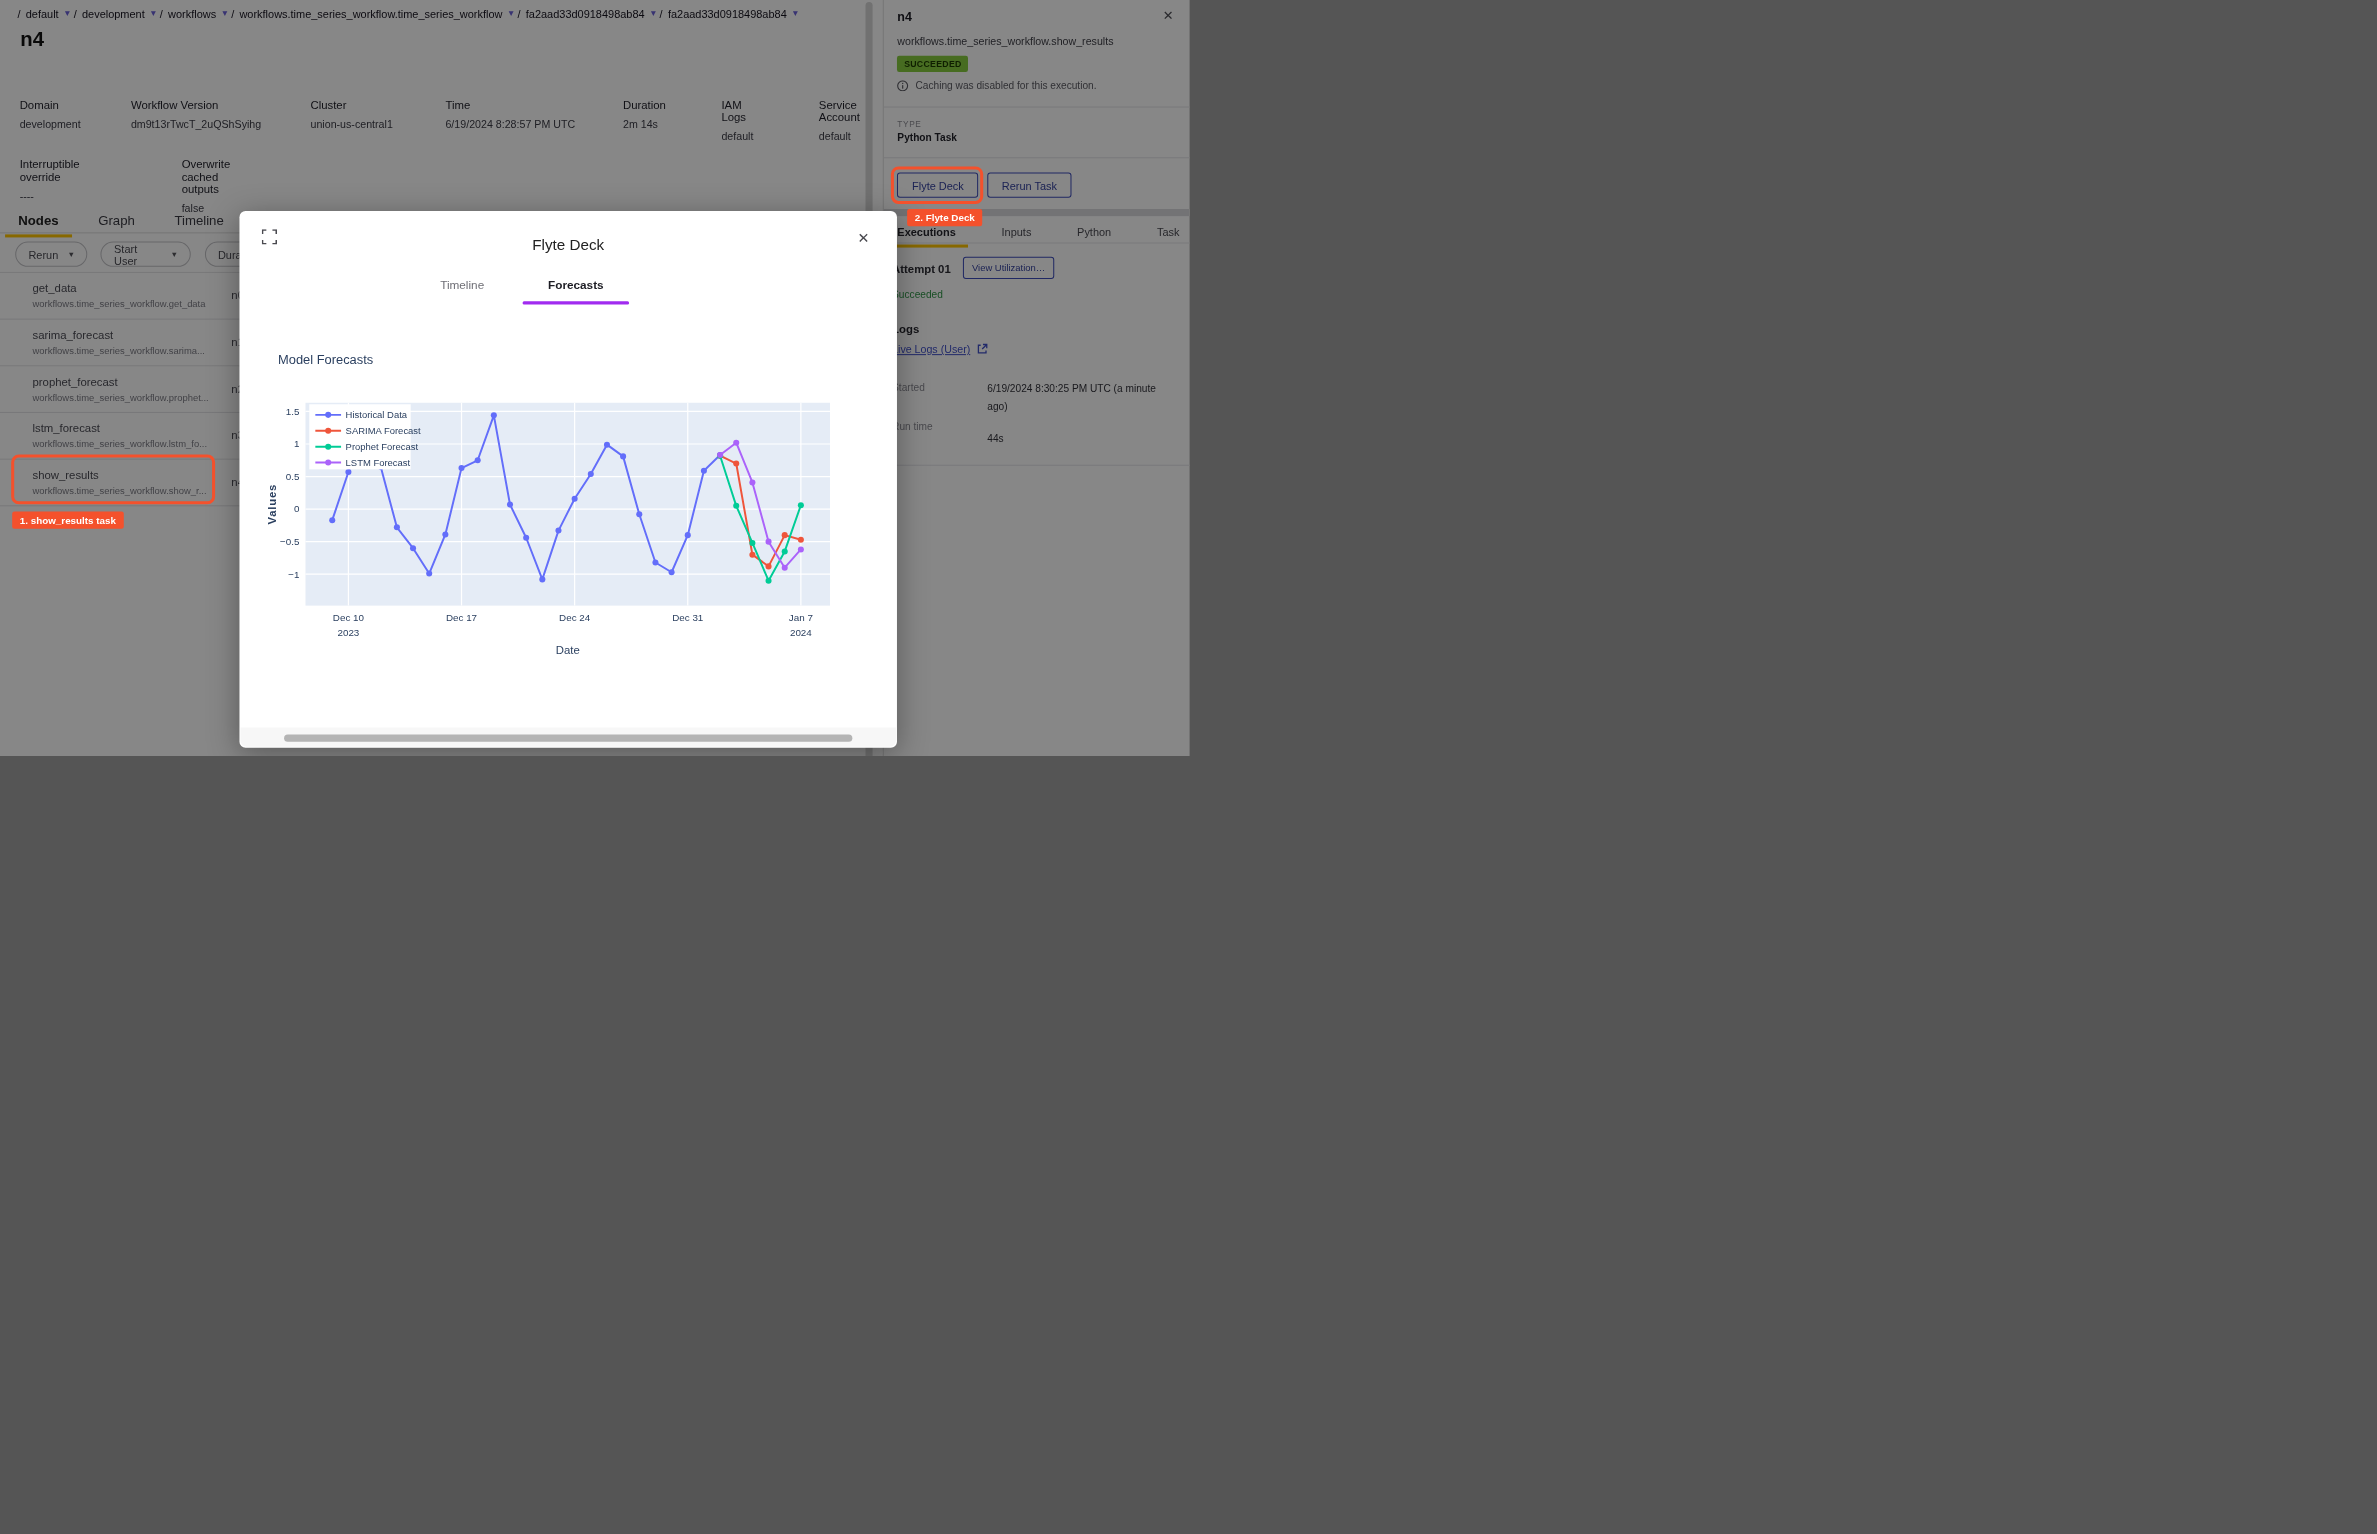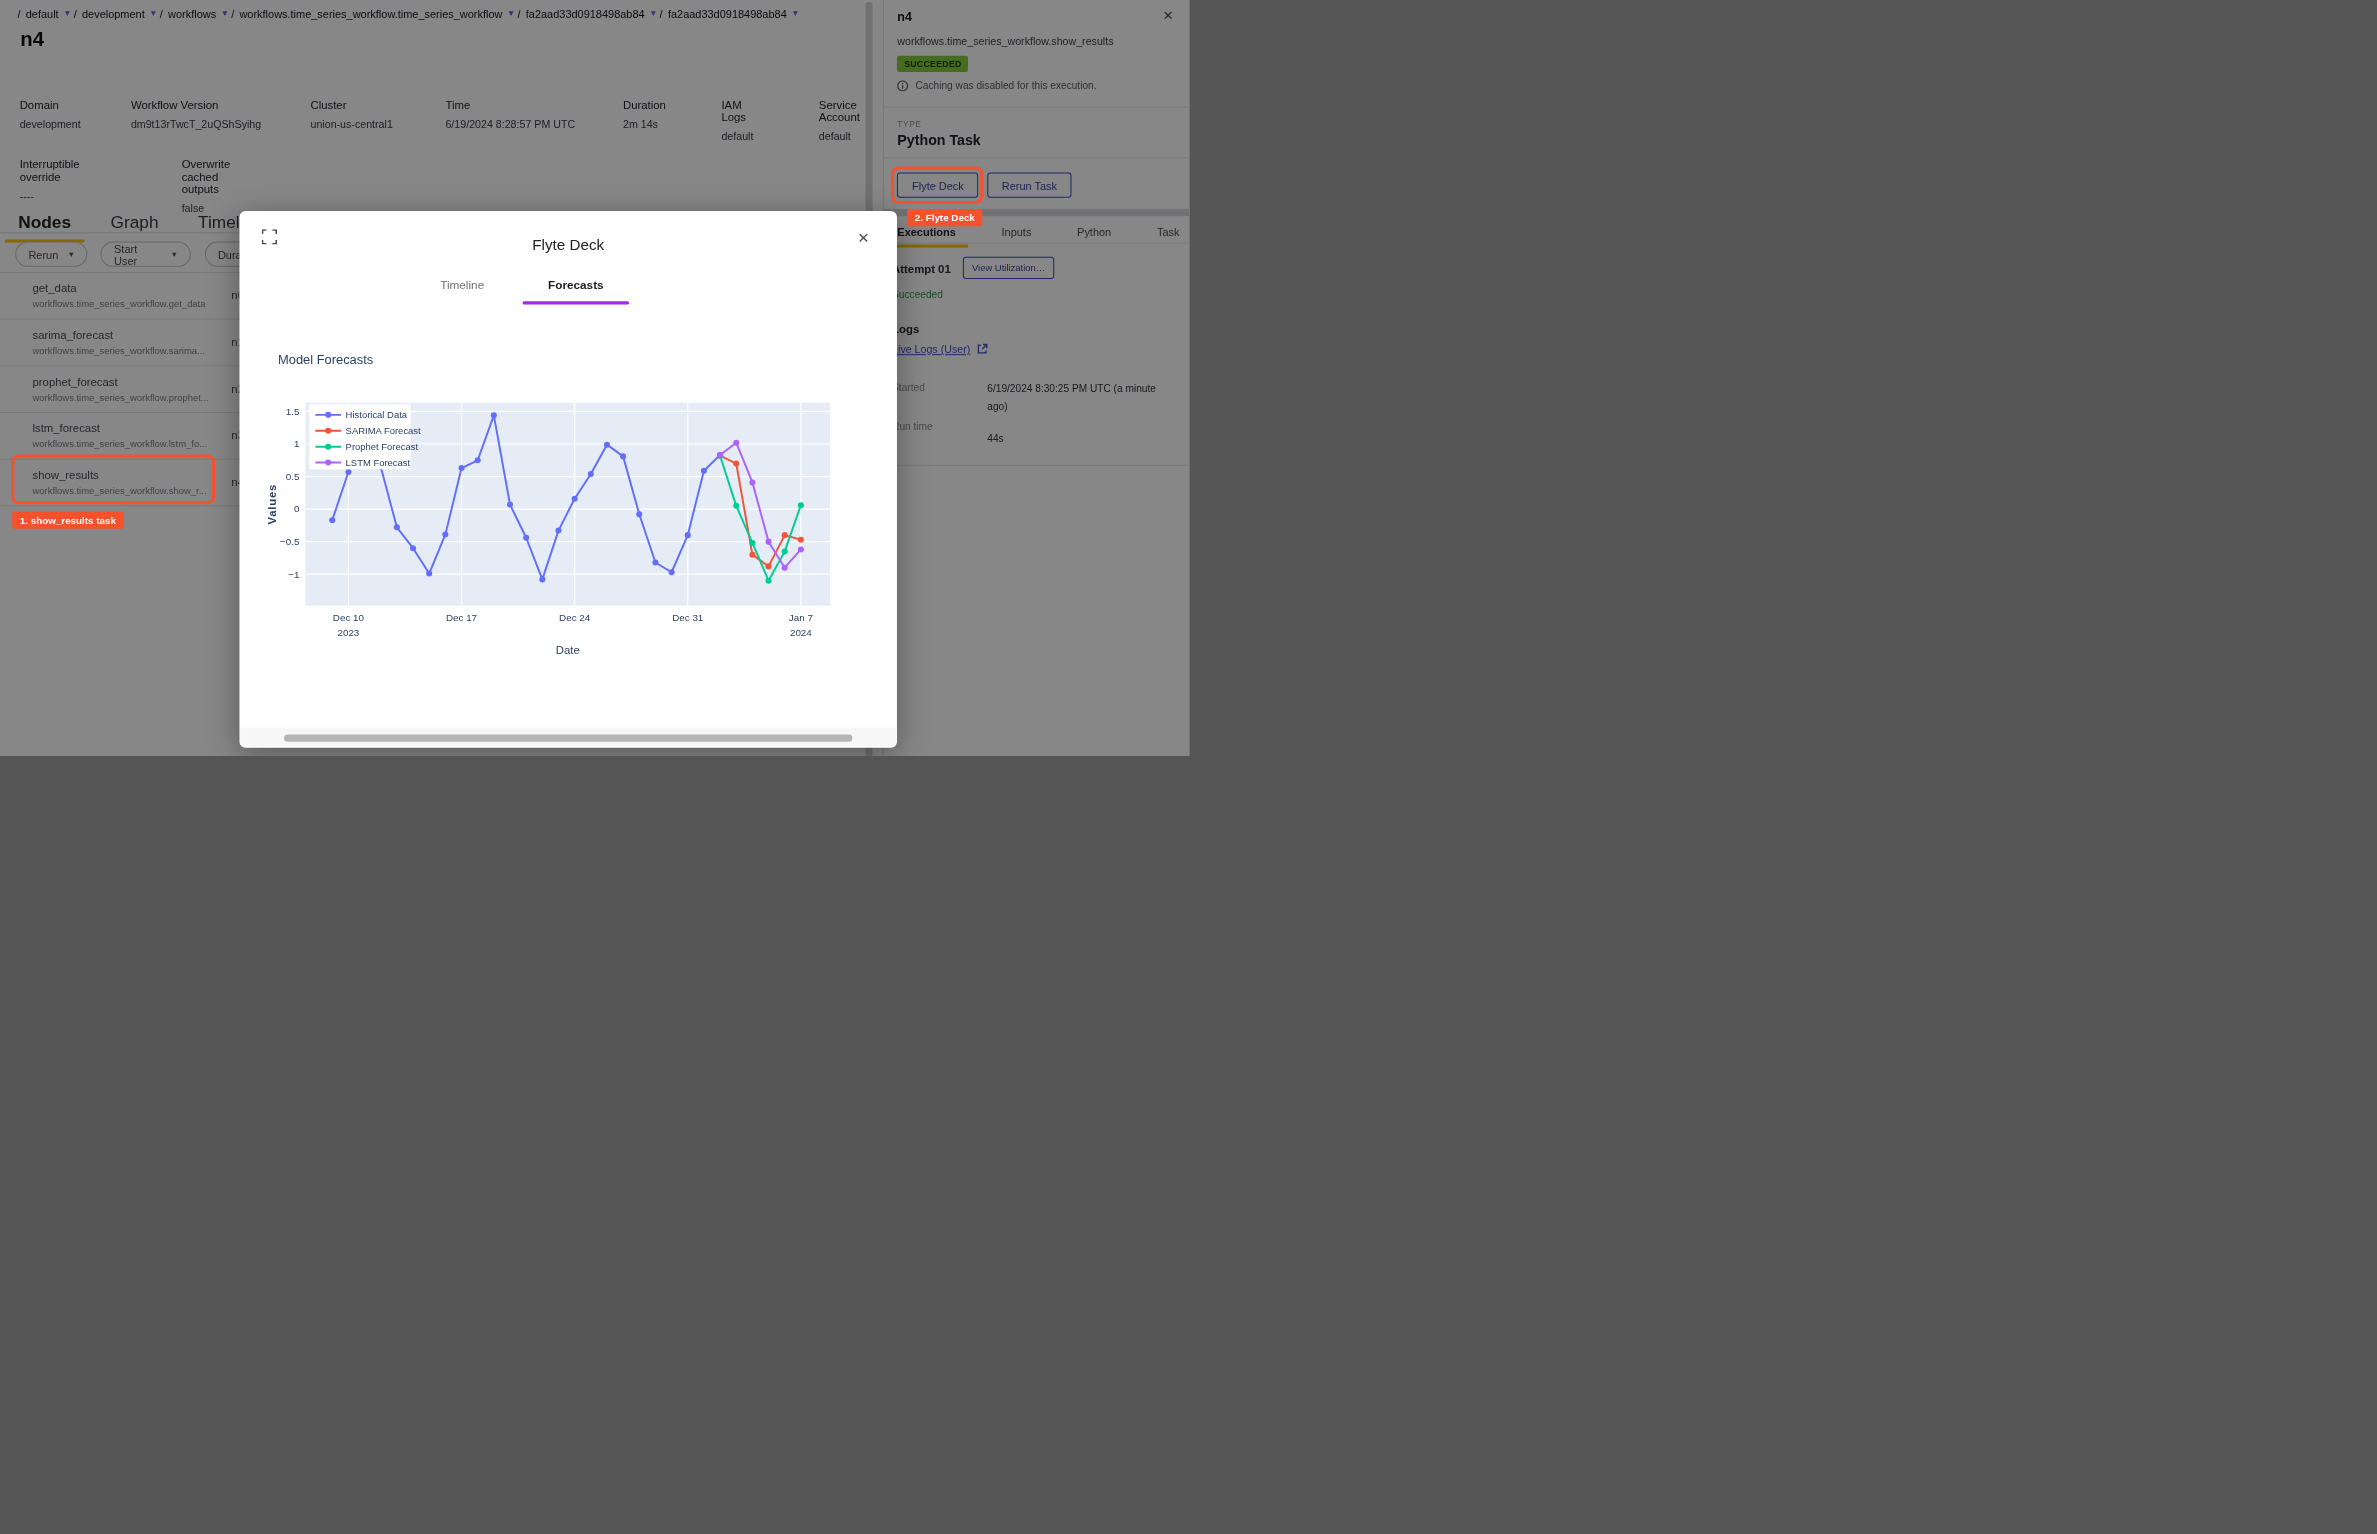--- a/index.html
+++ b/index.html
@@ -16,21 +16,21 @@
   .bc-slash { margin:0 5.2px 0 2.2px; color:#16131f; }
   .bc-caret { color:#6b61d8; font-size:8.2px; margin-left:4.5px; }
   #page-title { position:absolute; left:20px; top:27px; font-size:20px; font-weight:700; color:#111; }
 
   .meta-row { position:absolute; left:0; top:0; }
   .meta-field { position:absolute; }
   .meta-label { font-size:11.2px; color:#1e1e28; }
   .meta-value { font-size:10.5px; color:#3c3c46; margin-top:6.7px; white-space:nowrap; }
 
   .main-tabs { position:absolute; left:15px; top:210px; display:flex; gap:33px; }
-  .main-tab { font-size:17px; color:#3a3a42; padding:0 3px 9px 3px; cursor:pointer; position:relative;}
+  .main-tab { font-size:13px; color:#3a3a42; padding:0 3px 9px 3px; cursor:pointer; position:relative;}
   .main-tab.active { color:#222; font-weight:600; }
   .main-tab.active::after { content:""; position:absolute; left:-10.5px; right:-10.5px; bottom:0;
                             height:3px; background:#ffc400; }
   #tabs-divider { position:absolute; left:0; top:229px; width:870px; height:0.7px; background:#dcdcdc; }
 
   .chips { position:absolute; left:15px; top:238px; display:flex; gap:13.4px; }
   .chip { height:25.4px; border:0.7px solid #c2c2c6; border-radius:12.7px; display:flex; align-items:center;
           padding:0 12px; font-size:10.8px; color:#4a4a52; gap:9px; cursor:pointer; background:#fff;}
   .chip .caret { font-size:7.5px; color:#55555c; }
   .chip:nth-child(1){ width:71px; } .chip:nth-child(2){ width:89px; } .chip:nth-child(3){ width:102px; }
@@ -50,21 +50,21 @@
   .sb { position:absolute; }
   #sb-title { left:13.4px; top:9.7px; font-size:12.3px; font-weight:700; color:#1b1b22; }
   #sb-close { left:275px; top:8.2px; font-size:12.7px; color:#4f4f56; cursor:pointer; }
   #sb-sub { left:13.4px; top:34px; font-size:10.5px; color:#3e3e46; }
   #sb-status { left:13.4px; top:55px; font-size:8.6px; font-weight:700; letter-spacing:0.3px;
                padding:3px 6.7px; border-radius:2.2px; }
   #sb-info { left:13.4px; top:79px; display:flex; gap:6.7px; align-items:center; color:#5c5c64;
              font-size:10px; }
   .divider { left:0; width:301px; height:0.7px; background:#e4e4e8; }
   #sb-type-label { left:13.4px; top:118px; font-size:8.2px; letter-spacing:0.6px; color:#8d8d94; }
-  #sb-type-value { left:13.4px; top:130px; font-size:14px; font-weight:600; color:#23232b; }
+  #sb-type-value { left:13.4px; top:130px; font-size:10px; font-weight:600; color:#23232b; }
   .sb-btn { border:0.7px solid #3d4cbb; color:#35429f; border-radius:3px; background:#fff;
             font-size:10.8px; display:flex; align-items:center; justify-content:center;
             font-family:inherit; cursor:pointer; }
   #btn-deck { left:13.4px; top:170px; width:80px; height:25.4px; }
   #btn-rerun { left:102px; top:170px; width:83px; height:25.4px; }
   #sb-band { left:0; top:206px; width:301px; height:6.7px; background:#d9d9dd; }
   #sb-tabs { left:13.4px; top:223px; width:278px; display:flex; justify-content:space-between; }
   .sb-tab { font-size:10.8px; color:#4a4a52; padding-bottom:9px; position:relative; cursor:pointer;text-align:right;}
   .sb-tab.active { font-weight:700; color:#26262e; }
   .sb-tab.active::after { content:""; position:absolute; left:-3px; right:-12px; bottom:0;

